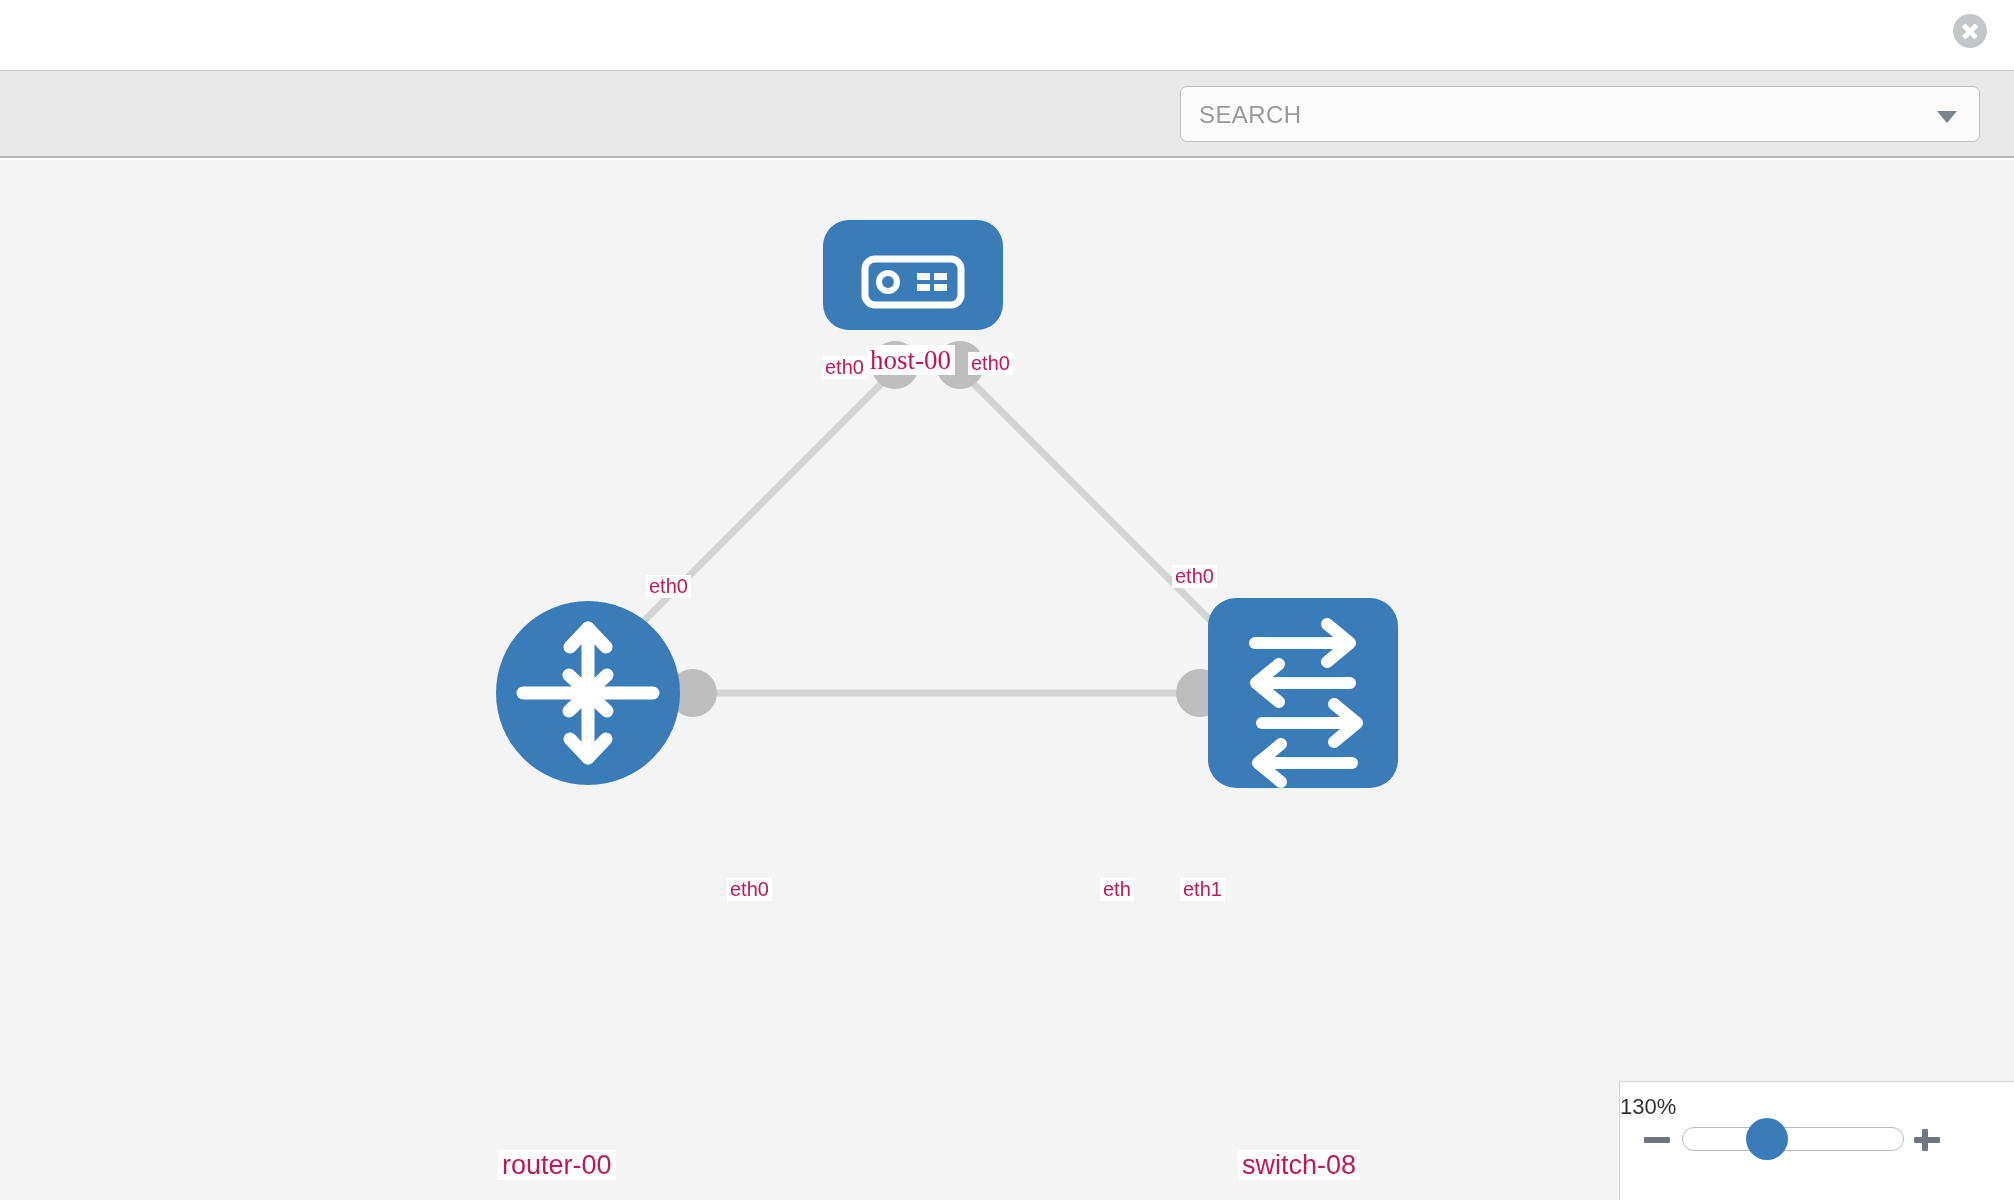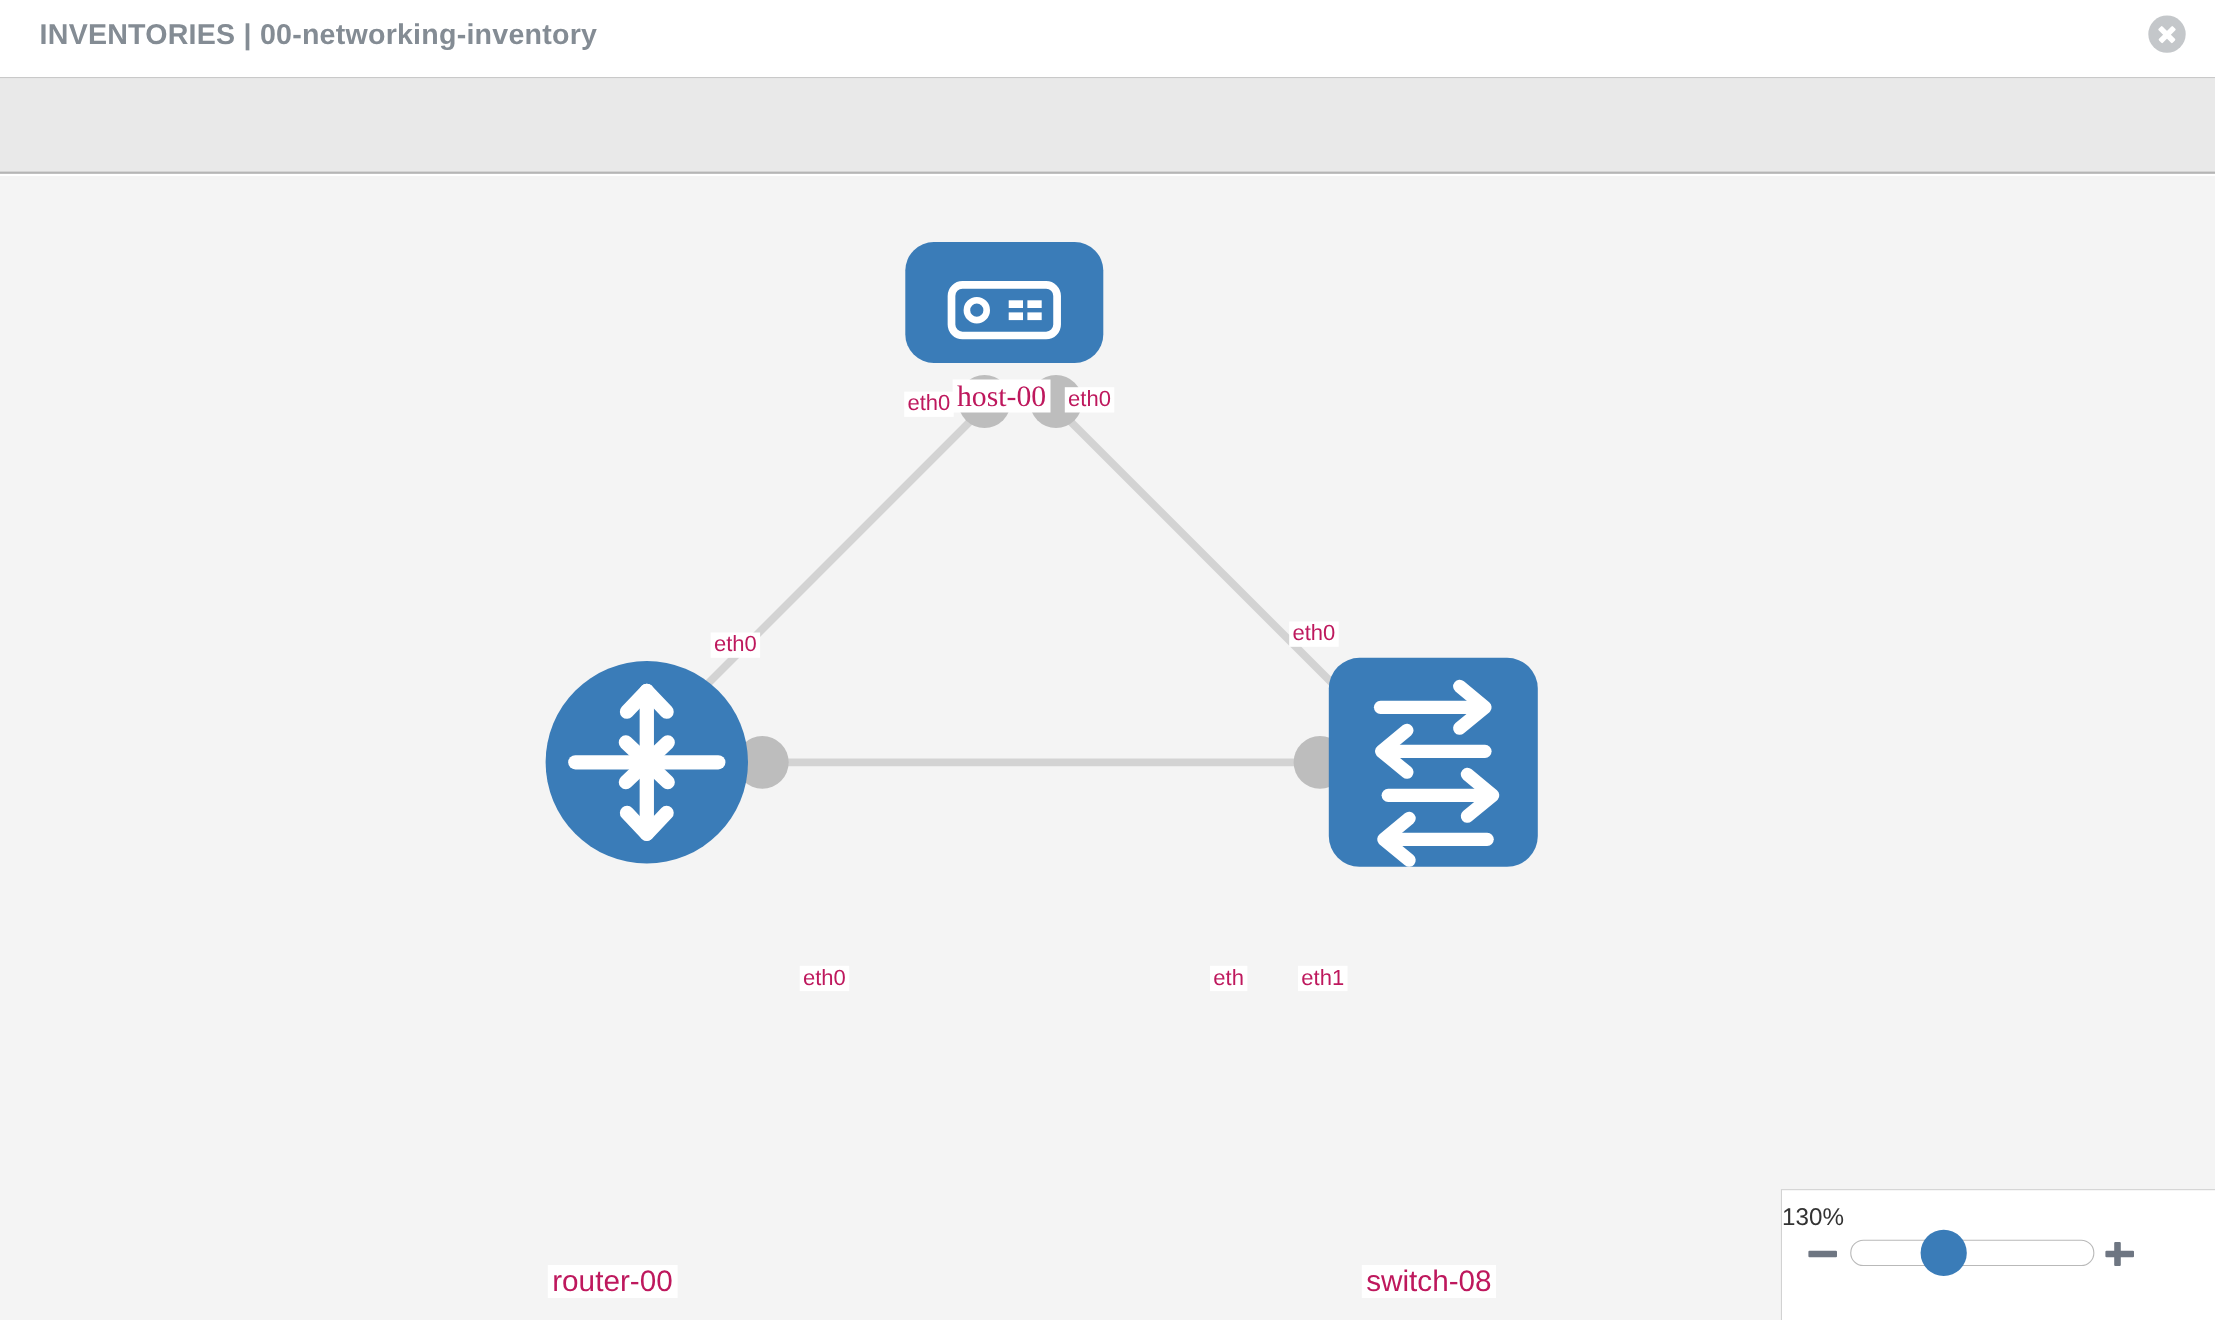--- a/index.html
+++ b/index.html
@@ -225,21 +225,20 @@
     height: 42px;
     border-radius: 50%;
     background: #3a7cb8;
     cursor: grab;
   }
 </style>
 </head>
 <body>
 
 <div class="header">
-  <div class="header-title">INVENTORIES | 00-networking-inventory</div>
   <div class="close-btn"></div>
 </div>
 
 <div class="toolbar">
 
 
   <div class="tool-icon wrench">
     <svg width="42" height="42" viewBox="0 0 42 42">
       <path d="M30.5 7.5a9.5 9.5 0 0 0-11.9 11.7L8.2 29.6a3.2 3.2 0 0 0 0 4.5l.4.4a3.2 3.2 0 0 0 4.5 0l10.4-10.4A9.5 9.5 0 0 0 35 12.9l-5 5-4.6-1.2-1.2-4.6 5-5a9.6 9.6 0 0 0-1.7-.6z" fill="#80868f"></path>
     </svg>
@@ -247,20 +246,24 @@
 
   <div class="tool-icon key">
     <svg width="42" height="42" viewBox="0 0 42 42">
       <circle cx="15" cy="16" r="8.2" fill="none" stroke="#80868f" stroke-width="3.6"></circle>
       <path d="M20.5 21.5 L35 34" stroke="#80868f" stroke-width="3.6" stroke-linecap="round"></path>
       <path d="M30 29 L34.5 24.8" stroke="#80868f" stroke-width="3.6" stroke-linecap="round"></path>
       <path d="M34.5 33.5 L38 30" stroke="#80868f" stroke-width="3.6" stroke-linecap="round"></path>
     </svg>
   </div>
 
+  <div class="search-box">
+    <span class="label">SEARCH</span>
+    <span class="caret"></span>
+  </div>
 </div>
 
 <div class="canvas">
 
   <svg class="graph-svg" width="2014" height="1040">
     <defs>
 
       <g id="glyph-host">
         <rect x="-48" y="-23" width="96" height="46" rx="10" ry="10" fill="none" stroke="#ffffff" stroke-width="7"></rect>
         <circle cx="-25" cy="0" r="9" fill="none" stroke="#ffffff" stroke-width="6"></circle>

